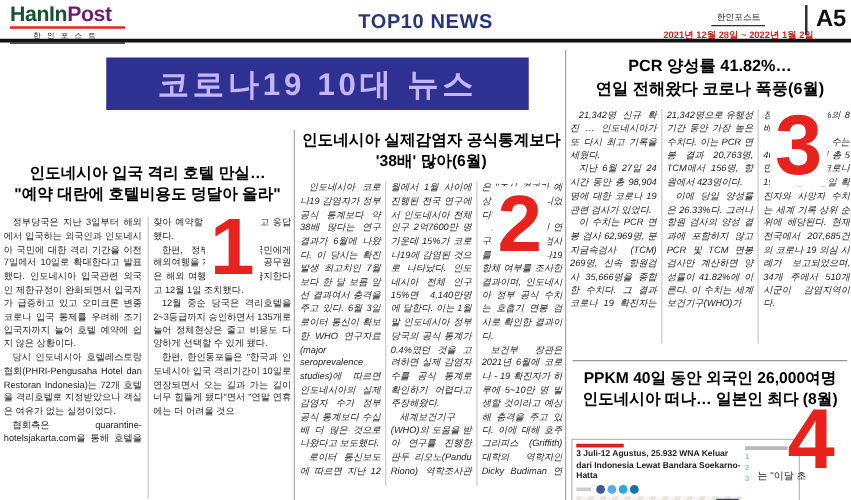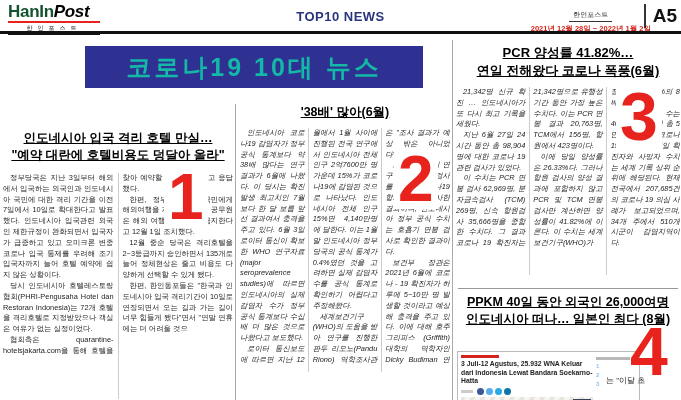--- a/index.html
+++ b/index.html
@@ -3,49 +3,49 @@
 <meta charset="utf-8">
 <style>
   html,body { margin:0; padding:0; background:#e9e9e9; }
   .page {
     position:relative; width:681px; height:400px; background:#ffffff;
     font-family:"Liberation Sans", sans-serif; overflow:hidden; margin:0 auto;
   }
   
   .logo { position:absolute; left:8px; top:3px; width:92px; }
   .logo-text { font-size:17px; font-weight:bold; line-height:17px; letter-spacing:-0.3px; }
-  .logo-han { color:#14532d; } .logo-post { color:#000000;font-style:italic; }
+  .logo-han { color:#14532d; } .logo-post { color:#701a75; }
   .logo-underline { height:2px; background:#e8231d; margin-top:1px; }
   .logo-sub { font-size:6px; letter-spacing:5px; color:#111; text-align:center;
               border-bottom:1px solid #111; padding:1px 0; }
   .center-title { position:absolute; left:0; right:0; top:9px; text-align:center;
-                  font-size:13px; font-weight:bold; color:#28357e; letter-spacing:0.5px; }
+                  font-size:16px; font-weight:bold; color:#28357e; letter-spacing:0.5px; }
   .masthead-right { position:absolute; right:30px; top:3px; text-align:center; }
   .masthead-name { font-size:7px; color:#111; border-bottom:1px solid #333;
                    display:inline-block; padding:0 4px 1px 4px; }
   .date-range { font-size:7.5px; color:#d3231c; font-weight:bold; margin-top:2px; }
   .page-no { position:absolute; right:4px; top:4px; font-size:19px; font-weight:bold;
              color:#111; padding-left:7px; border-left:2px solid #333; height:24px; line-height:24px; }
   .page-rule { position:absolute; top:31px; left:0; width:681px; height:3px; background:#111; }
 
   
   .banner { position:absolute; left:85px; top:46px; width:338px; height:42px; background:#2e3192;
-            color:#14b8a6; display:flex; align-items:center; justify-content:center;
+            color:#c4b5fd; display:flex; align-items:center; justify-content:center;
             font-size:25px; font-weight:bold; letter-spacing:3px; }
 
   
   .v-rule { position:absolute; width:1px; background:#aaa; }
   #vr1 { left:235px; top:104px; height:296px; }
   #vr2 { left:452px; top:40px; height:360px; }
   .h-rule-right { position:absolute; left:458px; top:288px; width:220px; height:1px; background:#999; }
 
   
   .article { position:absolute; }
   .headline { text-align:center; font-weight:bold; color:#000; }
-  .headline div { white-space:nowrap;text-decoration:underline; }
+  .headline div { white-space:nowrap; }
   .body { text-align:justify; color:#222; font-size:7.4px; line-height:10.8px; overflow:hidden; }
   .body p { margin:0; text-indent:7px; }
   .cols2 { column-count:2; column-gap:9px; column-rule:1px solid #ccc; }
   .cols3 { column-count:3; column-gap:8px; column-rule:1px solid #ccc;font-style:italic; }
   .a1 { left:3px;   top:102px; width:230px; height:298px; }
   .a1 .headline { font-size:12.5px; line-height:17px;margin-top:28px; }
   .a1 .body { margin-top:9px; height:226px; }
   .a2 { left:240px; top:104px; width:210px; height:296px; }
   .a2 .headline { font-size:12.5px; line-height:17px; }
   .a2 .body { margin-top:7px; height:244px; }
@@ -119,20 +119,21 @@
       <p>당시 인도네시아 호텔레스토랑협회(PHRI-Pengusaha Hotel dan Restoran Indonesia)는 72개 호텔을 격리호텔로 지정받았으나 객실은 여유가 없는 실정이었다.</p>
       <p>협회측은 quarantine-hotelsjakarta.com을 통해 호텔을 찾아 예약할 수 밖에 없다고 응답했다.</p>
       <p>한편, 정부당국은 전국민에게 해외여행을 자제하고 모든 공무원은 해외 여행 및 출장을 금지한다고 12월 1일 조치했다.</p>
       <p>12월 중순 당국은 격리호텔을 2~3등급까지 승인하면서 135개로 늘어 정체현상은 줄고 비용도 다양하게 선택할 수 있게 됐다.</p>
       <p>한편, 한인동포들은 "한국과 인도네시아 입국 격리기간이 10일로 연장되면서 오는 길과 가는 길이 너무 힘들게 됐다"면서 "연말 연휴에는 더 어려울 것으</p>
     </div>
   </div>
 
   <div class="article a2">
     <div class="headline">
+      <div>인도네시아 실제감염자 공식통계보다</div>
       <div>'38배' 많아(6월)</div>
     </div>
     <div class="body cols3">
       <p>인도네시아 코로나19 감염자가 정부 공식 통계보다 약 38배 많다는 연구 결과가 6월에 나왔다. 이 당시는 확진 발생 최고치인 7월보다 한 달 보름 앞선 결과여서 충격을 주고 있다. 6월 3일 로이터 통신이 확보한 WHO 연구자료(major seroprevalence studies)에 따르면 인도네시아의 실제 감염자 수가 정부 공식 통계보다 수십 배 더 많은 것으로 나왔다고 보도했다.</p>
       <p>로이터 통신보도에 따르면 지난 12월에서 1월 사이에 진행된 전국 연구에서 인도네시아 전체 인구 2억7600만 명 가운데 15%가 코로나19에 감염된 것으로 나타났다. 인도네시아 전체 인구 15%면 4,140만명에 달한다. 이는 1월 말 인도네시아 정부당국의 공식 통계가 0.4%였던 것을 고려하면 실제 감염자 수를 공식 통계로 확인하기 어렵다고 주장해왔다.</p>
       <p>세계보건기구(WHO)의 도움을 받아 연구를 진행한 판두 리오노(Pandu Riono) 역학조사관은 "조사 결과가 예상 밖은 아니었다"고 말했다.</p>
       <p>로이터 통신의 연구 수치는 혈액검사를 통해 코로나19 항체 여부를 조사한 결과이며, 인도네시아 정부 공식 수치는 호흡기 면봉 검사로 확인한 결과이다.</p>
       <p>보건부 장관은 2021년 6월에 코로나 - 19 확진자가 하루에 5~10만 명 발생할 것이라고 예상해 충격을 주고 있다. 이에 대해 호주 그리피스 (Griffith) 대학의 역학자인 Dicky Budiman 연구원도 코로나 - 19 확진자가</p>
     </div>
   </div>

